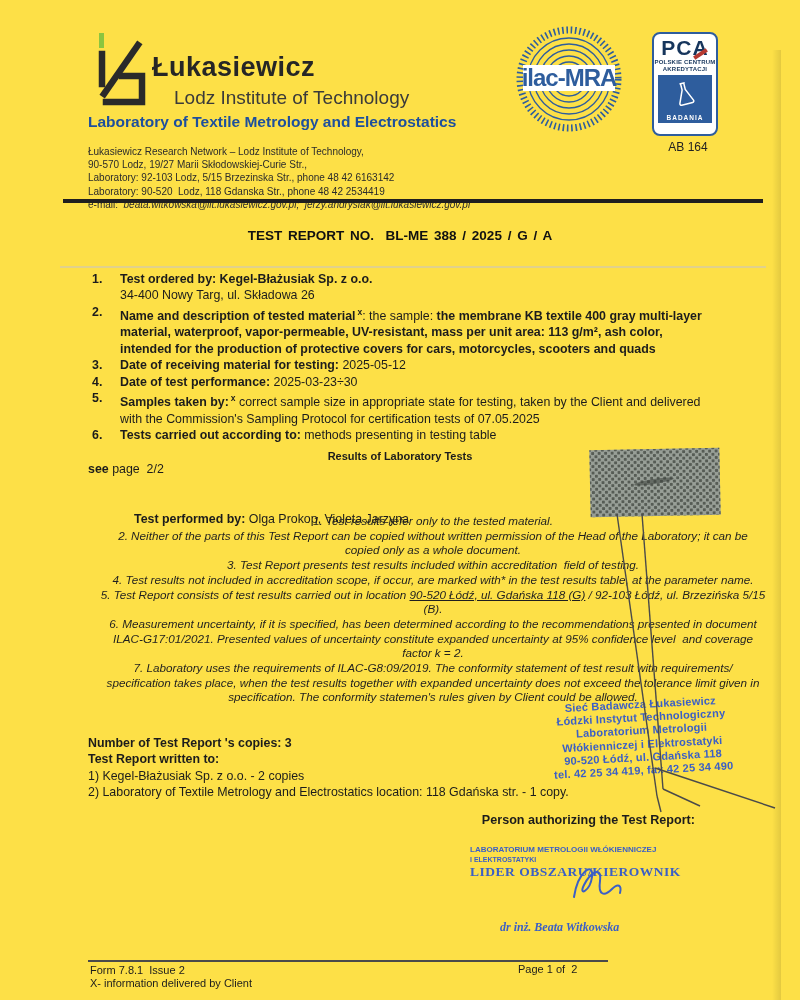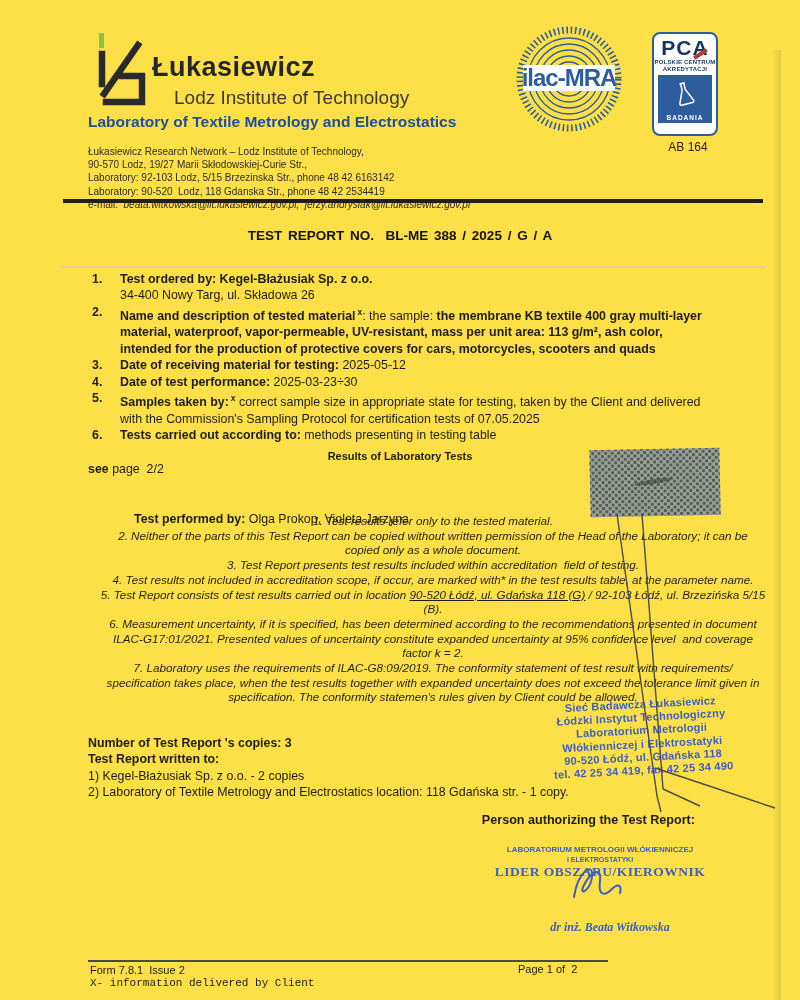--- a/index.html
+++ b/index.html
@@ -54,32 +54,32 @@
           background-size:6.5px 6.5px;background-position:0 0,3.25px 3.25px;}
   .smudge{position:absolute;left:44px;top:30px;width:40px;height:5px;background:#3c423c;border-radius:50%;
           transform:rotate(-8deg);opacity:.55;}
   .threads{left:0;top:0;pointer-events:none;}
 
   
   .stamp-addr{left:512px;top:698px;width:260px;text-align:center;color:#3b5fc6;font-weight:bold;
               font-size:11px;line-height:13.2px;transform:rotate(-3deg);letter-spacing:.2px;}
   .meta{left:88px;top:735px;font-size:12.4px;line-height:16.3px;}
   .authorizing{left:400px;top:813px;width:295px;text-align:right;font-size:12.6px;font-weight:bold;}
-  .stamp-sign{left:470px;top:845px;width:260px;text-align:center;color:#3b5fc6;}
+  .stamp-sign{left:470px;top:845px;width:260px;text-align:left;color:#3b5fc6;}
   .stamp-sign .l1{font-size:8px;font-weight:bold;line-height:10px;}
   .stamp-sign .l2{font-size:7px;font-weight:bold;line-height:9px;}
   .stamp-sign .l3{font-family:"Liberation Serif",serif;font-size:13.5px;font-weight:bold;letter-spacing:.5px;line-height:16px;}
   .signer{position:absolute;left:30px;top:47px;width:220px;font-family:"Liberation Serif",serif;
           font-style:italic;font-weight:bold;font-size:12px;color:#3b5fc6;margin-top:28px;}
   .sig-svg{position:absolute;left:98px;top:12px;}
 
   
   .rule2{left:88px;top:960px;width:520px;height:1.8px;background:#4a4a4a;}
   .form-line{left:90px;top:964px;font-size:11px;}
-  .note-line{left:90px;top:977px;font-size:11px;font-family:Liberation Mono, monospace;}
+  .note-line{left:90px;top:977px;font-size:11px;}
   .page-line{left:518px;top:963px;font-size:11px;}
 
   .right-edge{left:772px;top:50px;width:9px;height:950px;
               background:linear-gradient(to right, rgba(0,0,0,0), rgba(0,0,0,0.10));}
 </style>
 </head>
 <body>
 
 <div class="page">
 

